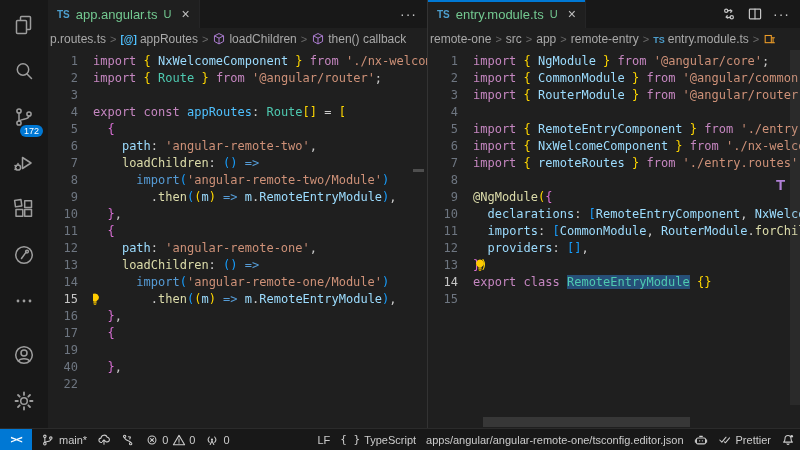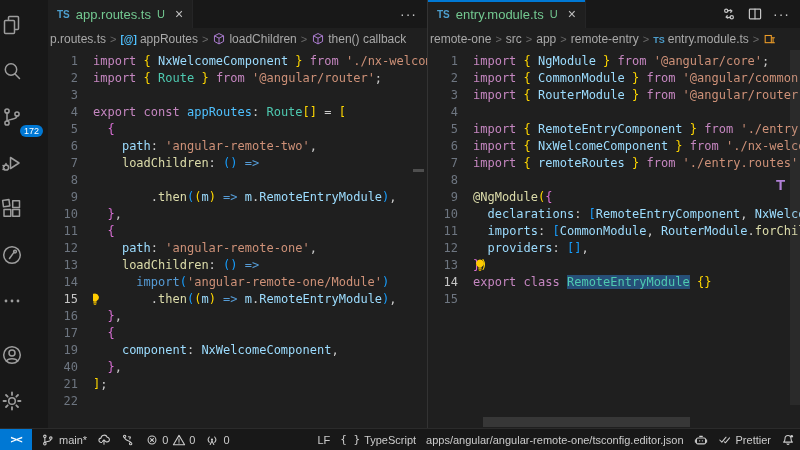--- a/index.html
+++ b/index.html
@@ -4,21 +4,21 @@
 <style>
   * { margin:0; padding:0; box-sizing:border-box; }
   html,body { width:800px; height:450px; overflow:hidden; background:#1f1f1f;
               font-family:"Liberation Sans", sans-serif; }
   .app { width:800px; height:450px; display:flex; flex-direction:column; }
   .body-row { flex:1; display:flex; min-height:0; }
 
   
   .activitybar { width:48px; background:#181818; display:flex; flex-direction:column;
                  justify-content:space-between; padding:4px 0 2px; }
-  .ab-item { width:48px; height:46px; display:flex; align-items:center; 
+  .ab-item { width:48px; height:46px; display:flex; align-items:center; justify-content:center;
              color:#9d9d9d; position:relative; cursor:pointer; }
   .ab-item svg { width:24px; height:24px; }
   .ab-badge { position:absolute; right:5px; bottom:5px; background:var(--accent);
               color:#fff; font-size:9px; line-height:12px; padding:0 4px; border-radius:8px; }
 
   
   .editors { flex:1; display:flex; min-width:0; background:#181818; }
   .group { display:flex; flex-direction:column; min-width:0; }
   .group0 { width:379px; flex:none; }
   .group1 { flex:1; border-left:1px solid #333333; }
@@ -161,21 +161,21 @@
           </div>
         </div>
     </nav>
 
     <div class="editors">
 
       <section class="group group0">
         <div class="tabbar">
           <div class="tab">
             <span class="ts-ico">TS</span>
-            <span class="tab-label">app.routes.ts</span>
+            <span class="tab-label">app.angular.ts</span>
             <span class="tab-dirty">U</span>
             <span class="tab-close">×</span>
           </div>
           <div class="tab-actions" id="actions-0">
               <span class="action">
                 <span class="dots">···</span>
               </span>
             </div>
         </div>
         <div class="breadcrumbs" id="bc-0">
@@ -208,37 +208,36 @@
           </div>
         <div class="code-wrap">
           <div class="code" id="code-0">
               <div class="code-line"><span class="ln">1</span><span class="lt"><span class="tk-kw">import</span><span class="tk-pl"> </span><span class="tk-pb">{</span><span class="tk-pl"> </span><span class="tk-id">NxWelcomeComponent</span><span class="tk-pl"> </span><span class="tk-pb">}</span><span class="tk-pl"> </span><span class="tk-kw">from</span><span class="tk-pl"> </span><span class="tk-st">'./nx-welcome.component'</span></span></div>
               <div class="code-line"><span class="ln">2</span><span class="lt"><span class="tk-kw">import</span><span class="tk-pl"> </span><span class="tk-pb">{</span><span class="tk-pl"> </span><span class="tk-ty">Route</span><span class="tk-pl"> </span><span class="tk-pb">}</span><span class="tk-pl"> </span><span class="tk-kw">from</span><span class="tk-pl"> </span><span class="tk-st">'@angular/router'</span><span class="tk-pl">;</span></span></div>
               <div class="code-line"><span class="ln">3</span><span class="lt"></span></div>
               <div class="code-line"><span class="ln">4</span><span class="lt"><span class="tk-kw">export</span><span class="tk-pl"> </span><span class="tk-kw">const</span><span class="tk-pl"> </span><span class="tk-vb">appRoutes</span><span class="tk-pl">: </span><span class="tk-ty">Route</span><span class="tk-pb">[]</span><span class="tk-pl"> = </span><span class="tk-pb">[</span></span></div>
               <div class="code-line"><span class="ln">5</span><span class="lt"><span class="tk-pl">  </span><span class="tk-pp">{</span></span></div>
               <div class="code-line"><span class="ln">6</span><span class="lt"><span class="tk-pl">    </span><span class="tk-id">path</span><span class="tk-pl">: </span><span class="tk-st">'angular-remote-two'</span><span class="tk-pl">,</span></span></div>
               <div class="code-line"><span class="ln">7</span><span class="lt"><span class="tk-pl">    </span><span class="tk-fn">loadChildren</span><span class="tk-pl">: </span><span class="tk-bb">()</span><span class="tk-pl"> </span><span class="tk-op">=&gt;</span></span></div>
-              <div class="code-line"><span class="ln">8</span></div>
+              <div class="code-line"><span class="ln">8</span><span class="lt"><span class="tk-pl">      </span><span class="tk-op">import</span><span class="tk-bb">(</span><span class="tk-st">'angular-remote-two/Module'</span><span class="tk-bb">)</span></span></div>
               <div class="code-line"><span class="ln">9</span><span class="lt"><span class="tk-pl">        .</span><span class="tk-fn">then</span><span class="tk-bb">(</span><span class="tk-pb">(</span><span class="tk-id">m</span><span class="tk-pb">)</span><span class="tk-pl"> </span><span class="tk-op">=&gt;</span><span class="tk-pl"> </span><span class="tk-id">m</span><span class="tk-pl">.</span><span class="tk-id">RemoteEntryModule</span><span class="tk-bb">)</span><span class="tk-pl">,</span></span></div>
               <div class="code-line"><span class="ln">10</span><span class="lt"><span class="tk-pl">  </span><span class="tk-pp">}</span><span class="tk-pl">,</span></span></div>
               <div class="code-line"><span class="ln">11</span><span class="lt"><span class="tk-pl">  </span><span class="tk-pp">{</span></span></div>
               <div class="code-line"><span class="ln">12</span><span class="lt"><span class="tk-pl">    </span><span class="tk-id">path</span><span class="tk-pl">: </span><span class="tk-st">'angular-remote-one'</span><span class="tk-pl">,</span></span></div>
               <div class="code-line"><span class="ln">13</span><span class="lt"><span class="tk-pl">    </span><span class="tk-fn">loadChildren</span><span class="tk-pl">: </span><span class="tk-bb">()</span><span class="tk-pl"> </span><span class="tk-op">=&gt;</span></span></div>
               <div class="code-line"><span class="ln">14</span><span class="lt"><span class="tk-pl">      </span><span class="tk-op">import</span><span class="tk-bb">(</span><span class="tk-st">'angular-remote-one/Module'</span><span class="tk-bb">)</span></span></div>
               <div class="code-line"><span class="ln active">15</span><span class="lt"><span class="tk-pl">        .</span><span class="tk-fn">then</span><span class="tk-bb">(</span><span class="tk-pb">(</span><span class="tk-id">m</span><span class="tk-pb">)</span><span class="tk-pl"> </span><span class="tk-op">=&gt;</span><span class="tk-pl"> </span><span class="tk-id">m</span><span class="tk-pl">.</span><span class="tk-id">RemoteEntryModule</span><span class="tk-bb">)</span><span class="tk-pl">,</span><span class="bulb" style="left: -5px;"><svg viewBox="0 0 16 16">
                       <path fill="#FFCC00" d="M8 1a4.5 4.5 0 00-2.5 8.2c.5.4.8.9.9 1.3h3.2c.1-.4.4-.9.9-1.3A4.5 4.5 0 008 1z"></path>
                       <rect x="6" y="11.1" width="4" height="1.4" rx=".5" fill="#FFCC00"></rect>
                       <rect x="6.5" y="13" width="3" height="1.2" rx=".5" fill="#c09a00"></rect>
                     </svg></span></span></div>
               <div class="code-line"><span class="ln">16</span><span class="lt"><span class="tk-pl">  </span><span class="tk-pp">}</span><span class="tk-pl">,</span></span></div>
               <div class="code-line"><span class="ln">17</span><span class="lt"><span class="tk-pl">  </span><span class="tk-pp">{</span></span></div>
-              <div class="code-line"><span class="ln">19</span><span class="lt"><span class="tk-pl">    </span><span class="tk-id">component</span><span class="tk-pl">: </span><span class="tk-id">NxWelcomeComponent</span><span class="tk-pl">,</span></span></div>
+              <div class="code-line"><span class="ln">19</span></div>
               <div class="code-line"><span class="ln">40</span><span class="lt"><span class="tk-pl">  </span><span class="tk-pp">}</span><span class="tk-pl">,</span></span></div>
-              <div class="code-line"><span class="ln">21</span><span class="lt"><span class="tk-pb">]</span><span class="tk-pl">;</span></span></div>
               <div class="code-line"><span class="ln">22</span><span class="lt"></span></div>
             </div>
           <div class="ruler-dash"></div>
         </div>
       </section>
 
       <section class="group group1">
         <div class="tabbar">
           <div class="tab focused">
             <span class="ts-ico">TS</span>

